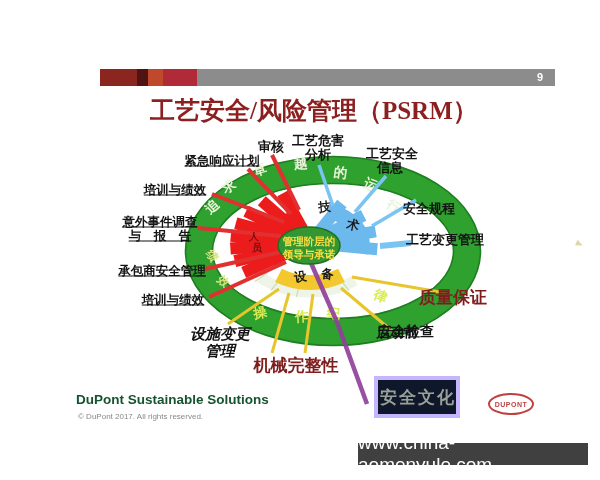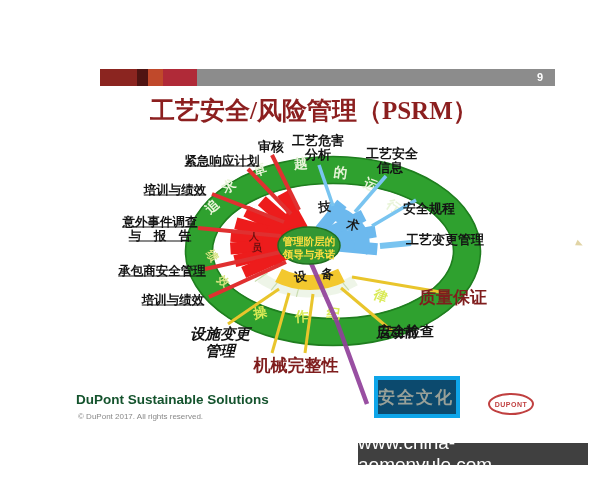--- a/index.html
+++ b/index.html
@@ -13,22 +13,22 @@
   .pagenum{flex:1;background:#8C8C8C;color:#fff;font-size:11px;font-weight:bold;
            text-align:right;line-height:17px;padding-right:12px;}
   .title{left:150px;top:94px;width:300px;text-align:center;color:#8C1F1F;font-weight:bold;
          font-size:25px;font-family:"Liberation Serif",serif;white-space:nowrap;}
   .lbl{position:absolute;font-weight:bold;color:#141414;white-space:nowrap;
        transform:translate(-50%,-50%);text-align:center;font-size:13px;}
   .sm{font-size:12.5px;text-decoration:underline;}
   .red{color:#7f1d1d;font-size:17px;}
   .big{font-size:15px;font-style:italic;}
   .pssr{font-size:14px;}
-  .cultbox{left:374px;top:376px;width:78px;height:34px;border:4px solid #0ea5e9;
-           display:flex;align-items:center;justify-content:flex-start;background:#0c4a6e;}
+  .cultbox{left:374px;top:376px;width:78px;height:34px;border:4px solid #c4b5fd;
+           display:flex;align-items:center;justify-content:flex-end;background:#0f172a;}
   .cult{color:#98A098;font-size:17px;letter-spacing:2px;font-weight:bold;white-space:nowrap;}
   .brand{left:70px;top:392px;font-size:13.5px;font-weight:bold;color:#14532d;margin-left:6px;}
   .copyr{left:78px;top:412px;font-size:8px;color:#888;}
   .oval{left:488px;top:393px;width:42px;height:18px;border:2px solid #C04040;border-radius:50%;
         display:flex;align-items:center;justify-content:center;}
   .ovaltxt{color:#C04040;font-size:7px;font-weight:bold;letter-spacing:.5px;}
   .wm{left:358px;top:443px;width:230px;height:22px;background:#404040;color:#fff;
       display:flex;align-items:center;justify-content:center;font-size:19px;}
   .speck{left:576px;top:241px;width:0;height:0;border-left:7px solid #D9C98F;
          border-top:3px solid transparent;border-bottom:3px solid transparent;

